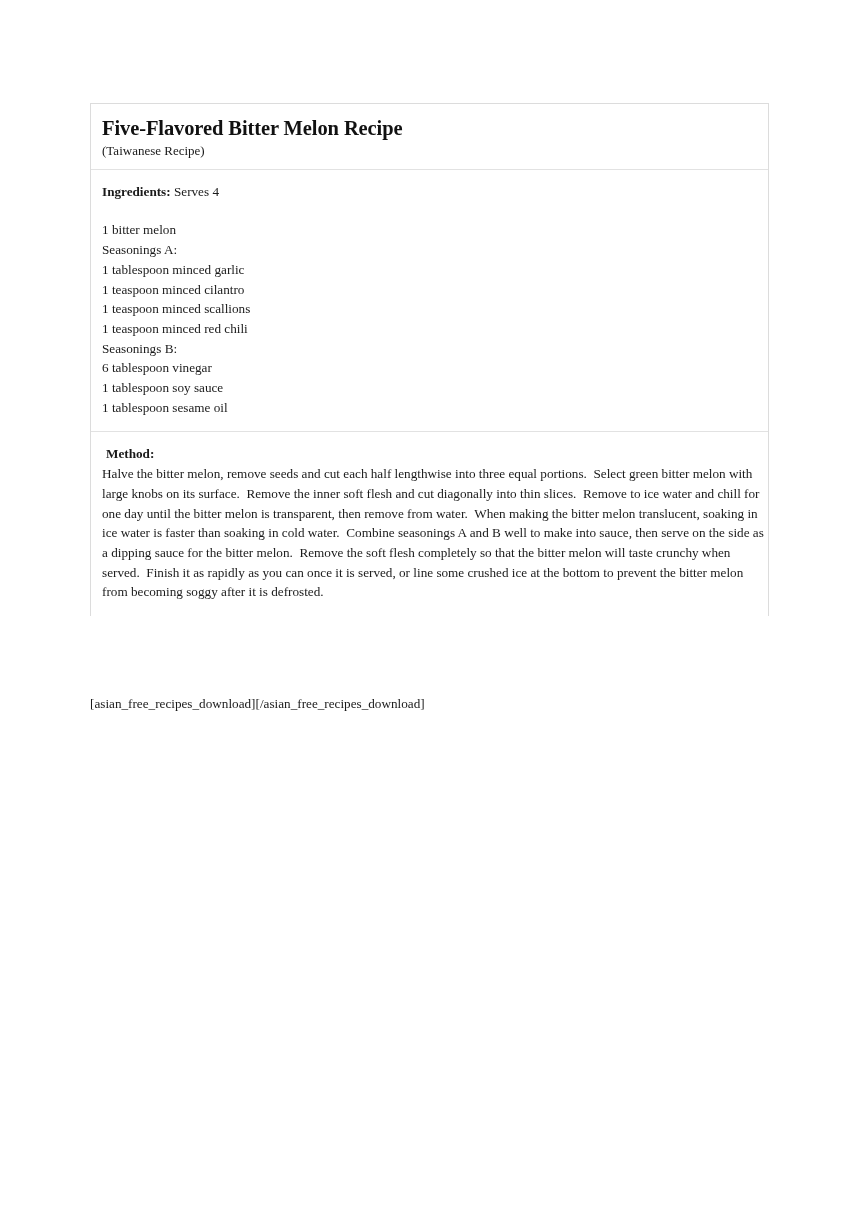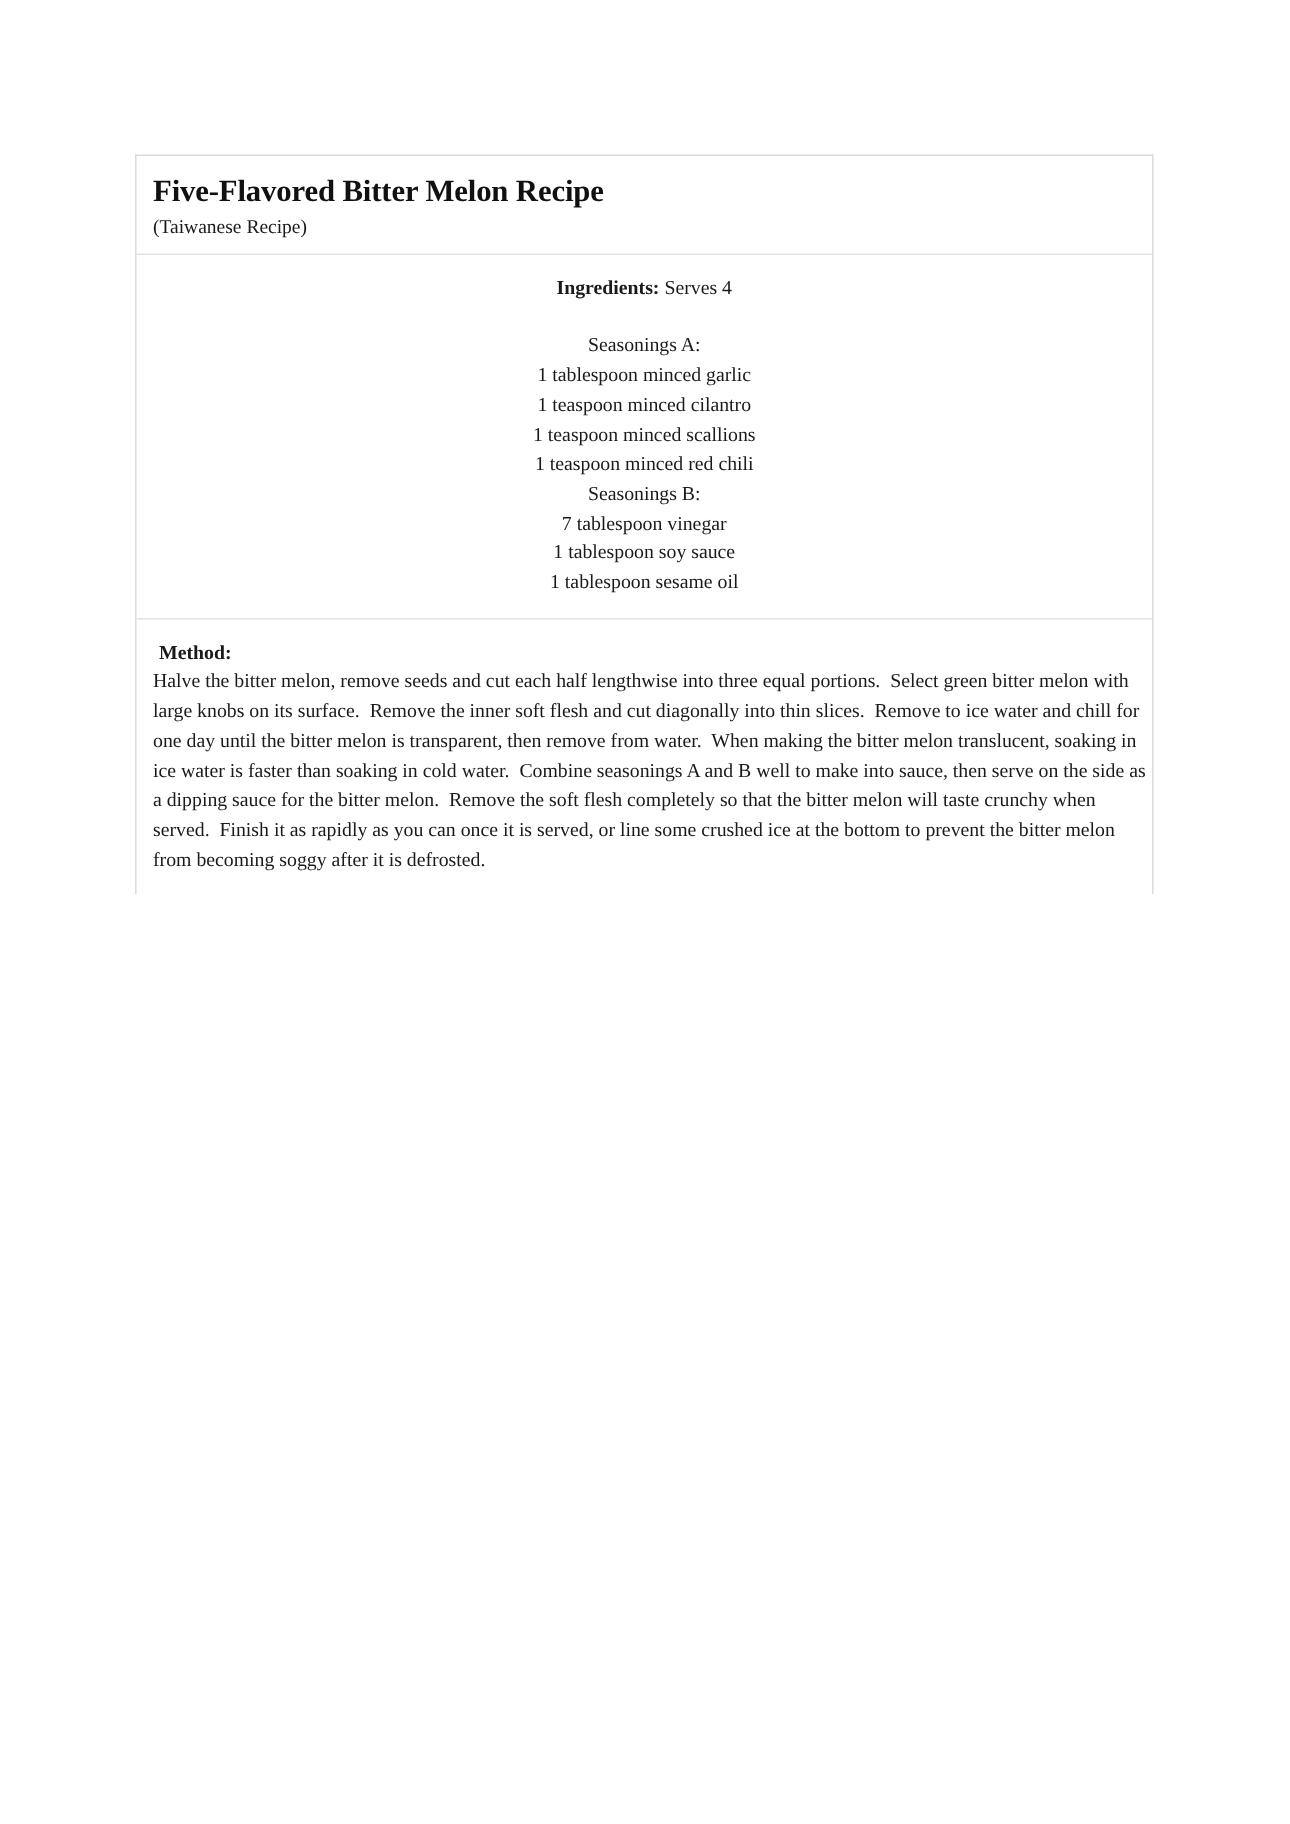--- a/index.html
+++ b/index.html
@@ -62,21 +62,20 @@
     margin: 2px 0 0 0;
     font-size: 13px;
     line-height: 1.35;
     color: #1a1a1a;
   }
 
   
   .row-ingredients {
     padding-top: 12px;
     padding-bottom: 14px;
-    text-align: center;
   }
   .ing-serves {
     font-size: 13.2px;
     line-height: 19.7px;
     margin: 0 0 19px 0;
   }
   .ing-serves .lbl {
     font-weight: bold;
   }
   .ing-list {
@@ -136,33 +135,35 @@
     <div class="card-row row-header">
       <h1 class="recipe-title">Five-Flavored Bitter Melon Recipe</h1>
       <div class="recipe-subtitle">(Taiwanese Recipe)</div>
     </div>
 
     <div class="card-row row-ingredients">
       <div class="ing-serves">
         <span class="lbl">Ingredients:</span><span> Serves 4</span>
       </div>
       <ul class="ing-list">
+          <li>1 bitter melon</li>
           <li class="group-label">Seasonings A:</li>
           <li>1 tablespoon minced garlic</li>
           <li>1 teaspoon minced cilantro</li>
           <li>1 teaspoon minced scallions</li>
           <li>1 teaspoon minced red chili</li>
           <li class="group-label">Seasonings B:</li>
-          <li>7 tablespoon vinegar</li>
+          <li>6 tablespoon vinegar</li>
           <li>1 tablespoon soy sauce</li>
           <li>1 tablespoon sesame oil</li>
         </ul>
     </div>
 
     <div class="card-row row-method">
       <div class="method-label">Method:</div>
       <p class="method-body">Halve the bitter melon, remove seeds and cut each half lengthwise into three equal portions.  Select green bitter melon with large knobs on its surface.  Remove the inner soft flesh and cut diagonally into thin slices.  Remove to ice water and chill for one day until the bitter melon is transparent, then remove from water.  When making the bitter melon translucent, soaking in ice water is faster than soaking in cold water.  Combine seasonings A and B well to make into sauce, then serve on the side as a dipping sauce for the bitter melon.  Remove the soft flesh completely so that the bitter melon will taste crunchy when served.  Finish it as rapidly as you can once it is served, or line some crushed ice at the bottom to prevent the bitter melon from becoming soggy after it is defrosted.</p>
     </div>
 
   </div>
 
+  <div class="shortcode-line">[asian_free_recipes_download][/asian_free_recipes_download]</div>
 
 </div>
 
 </body></html>

